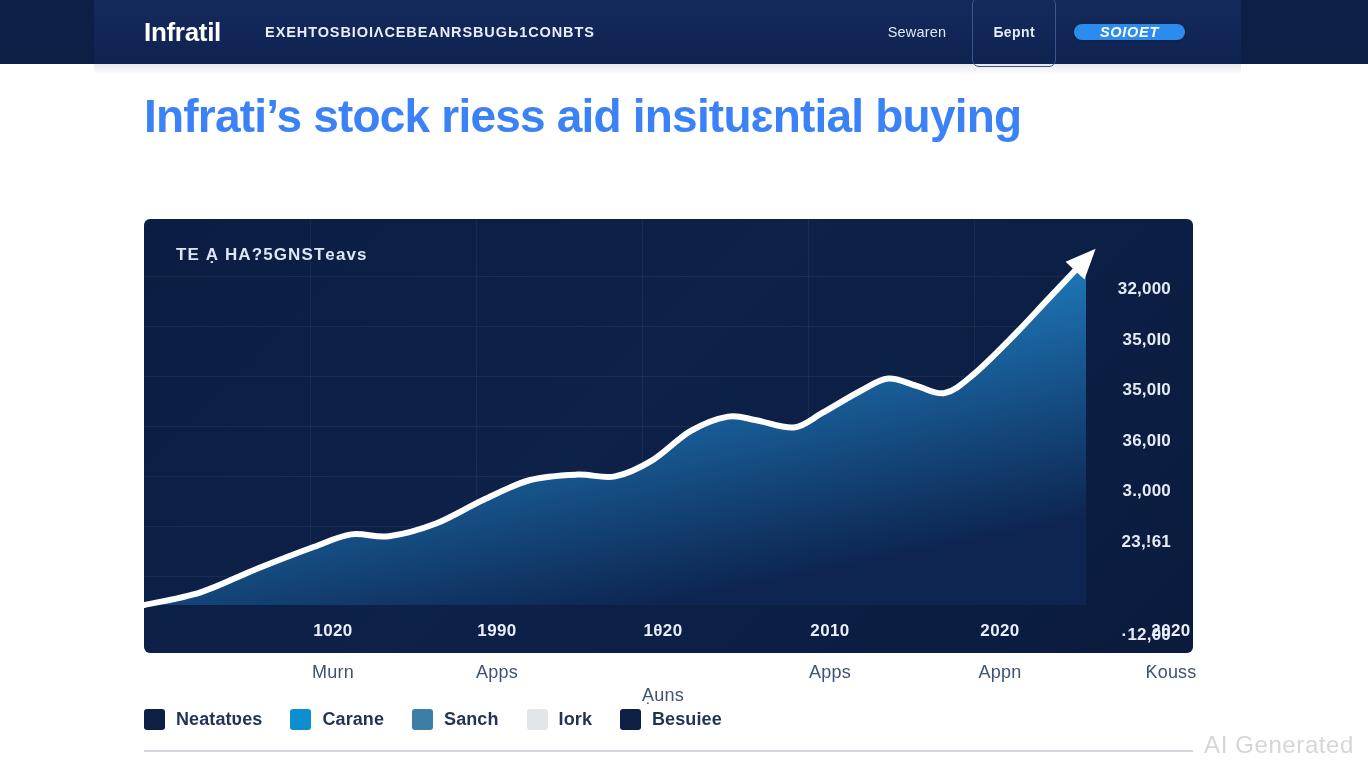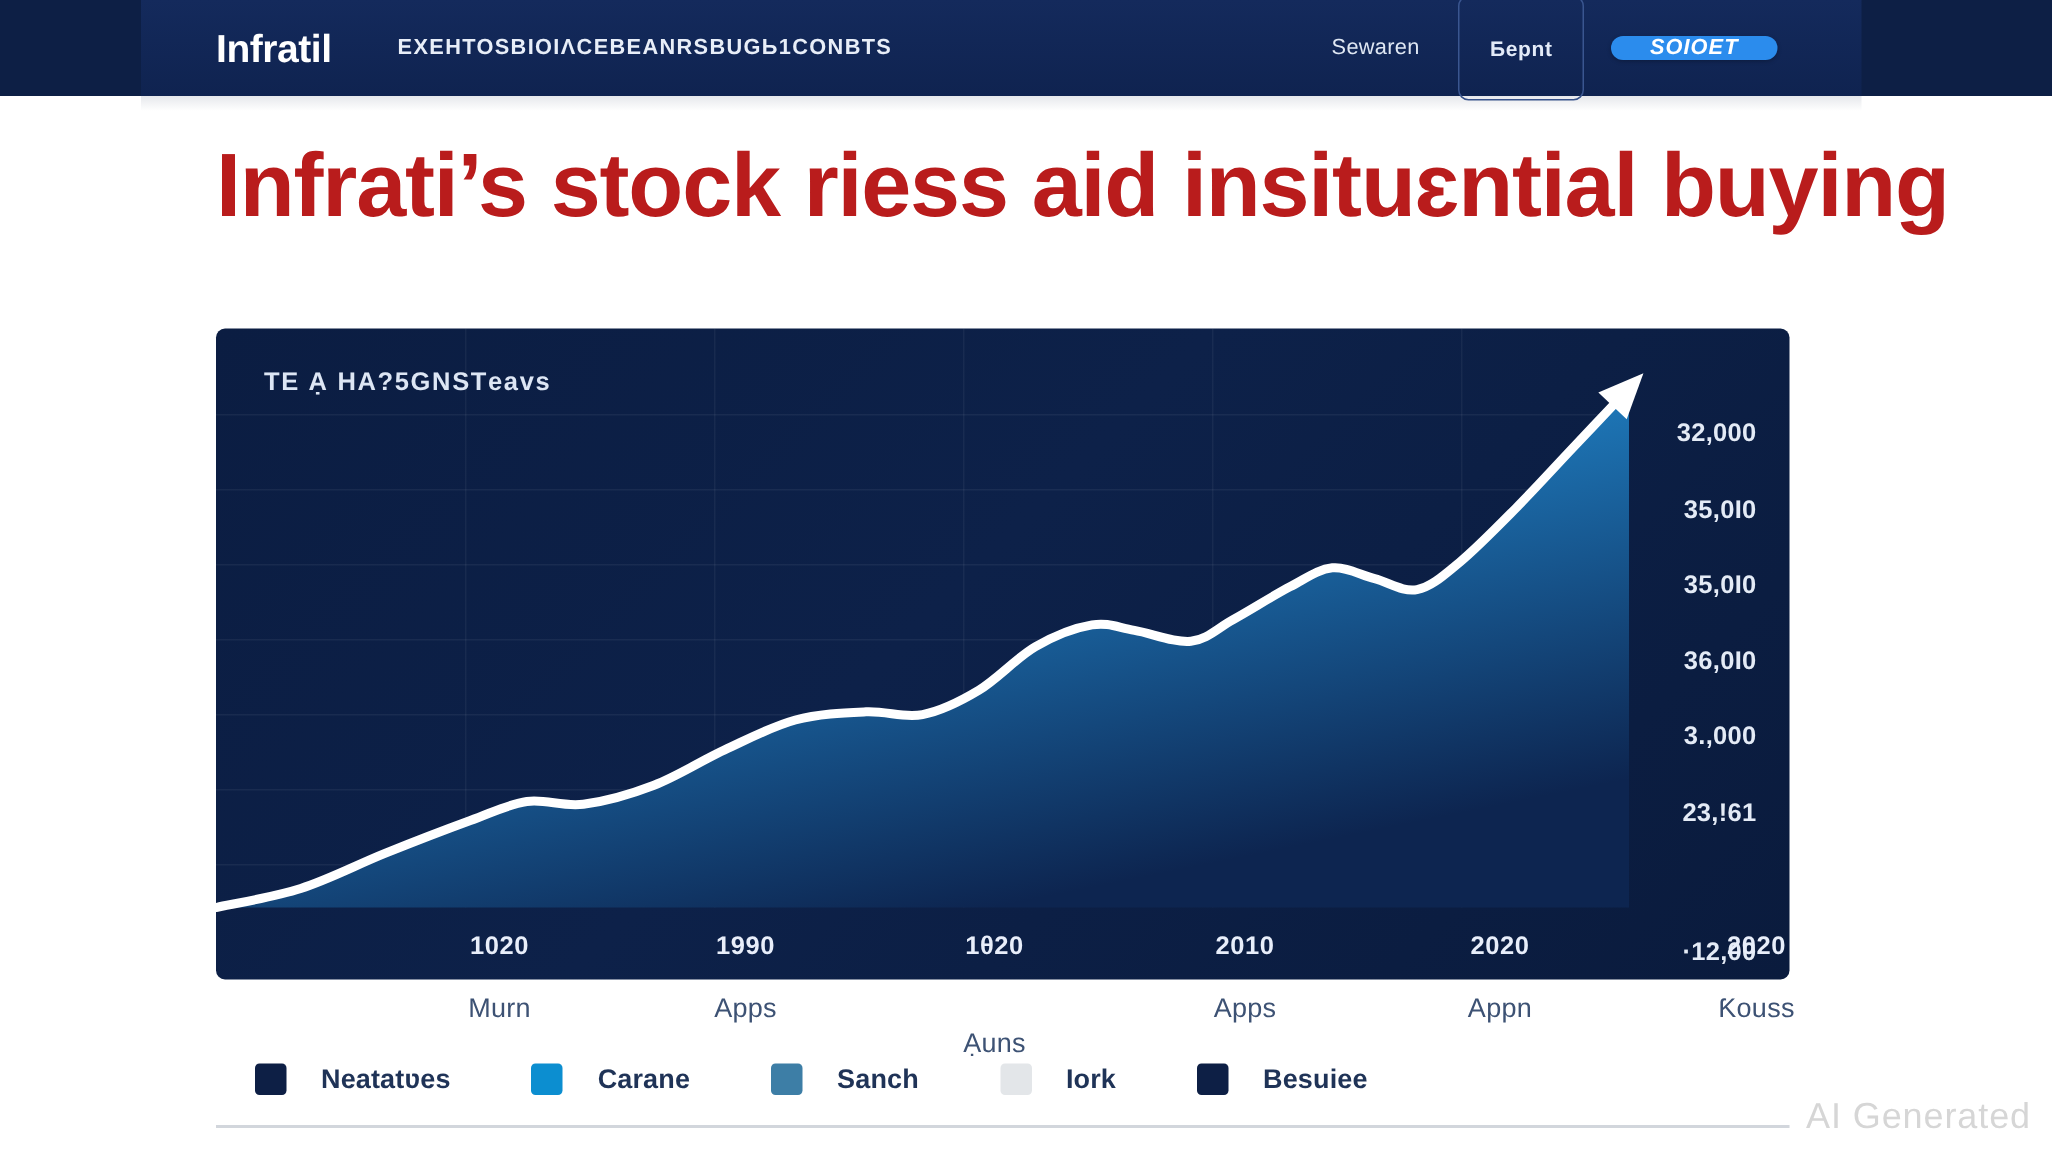--- a/index.html
+++ b/index.html
@@ -121,22 +121,22 @@
     left: 0;
     width: 1368px;
     height: 704px;
   }
 
   .headline {
     position: absolute;
     top: 28px;
     left: 144px;
     width: 1060px;
-    color: #b91c1c;
-    font-size: 60px;
+    color: #3b82f6;
+    font-size: 46px;
     font-weight: bold;
     letter-spacing: -0.8px;
     line-height: 1.05;
     white-space: nowrap;
   }
   .subhead {
     position: absolute;
     top: 100px;
     left: 144px;
     width: 1000px;
@@ -248,23 +248,22 @@
     position: absolute;
     top: 645px;
     left: 144px;
     display: flex;
     align-items: center;
     gap: 28px;
   }
   .legend-item {
     display: flex;
     align-items: flex-end;
-    gap: 23px;
+    gap: 11px;
     cursor: pointer;
-    margin-left: 26px;
   }
   .swatch {
     width: 21px;
     height: 21px;
     border-radius: 3px;
     flex: none;
   }
   .legend-label {
     color: #1f3357;
     font-size: 18px;

